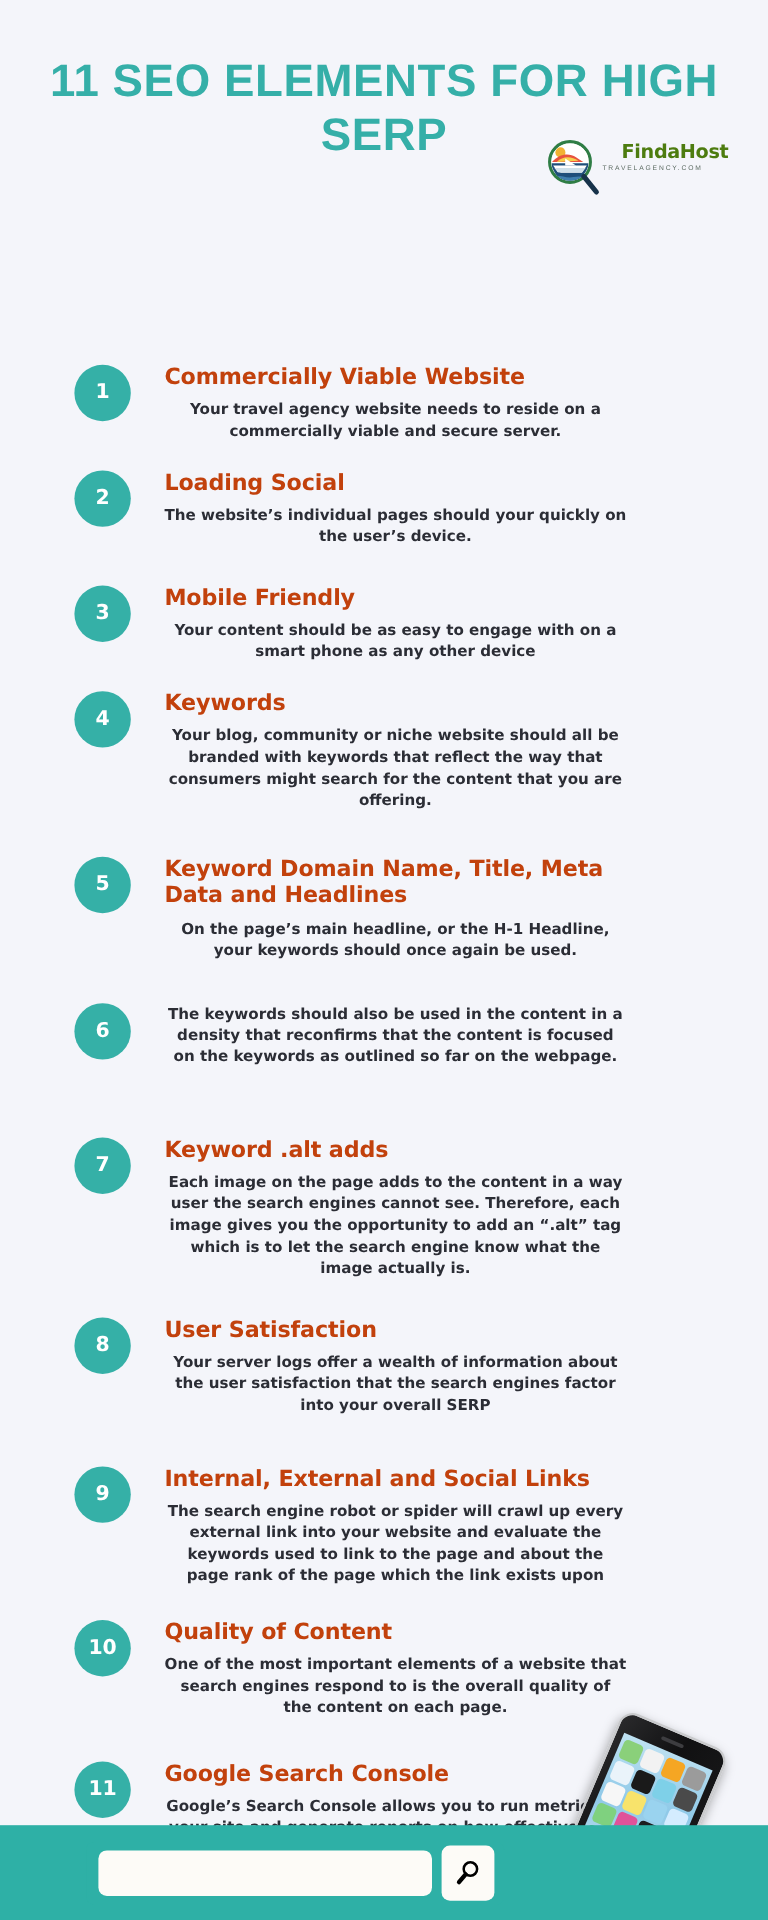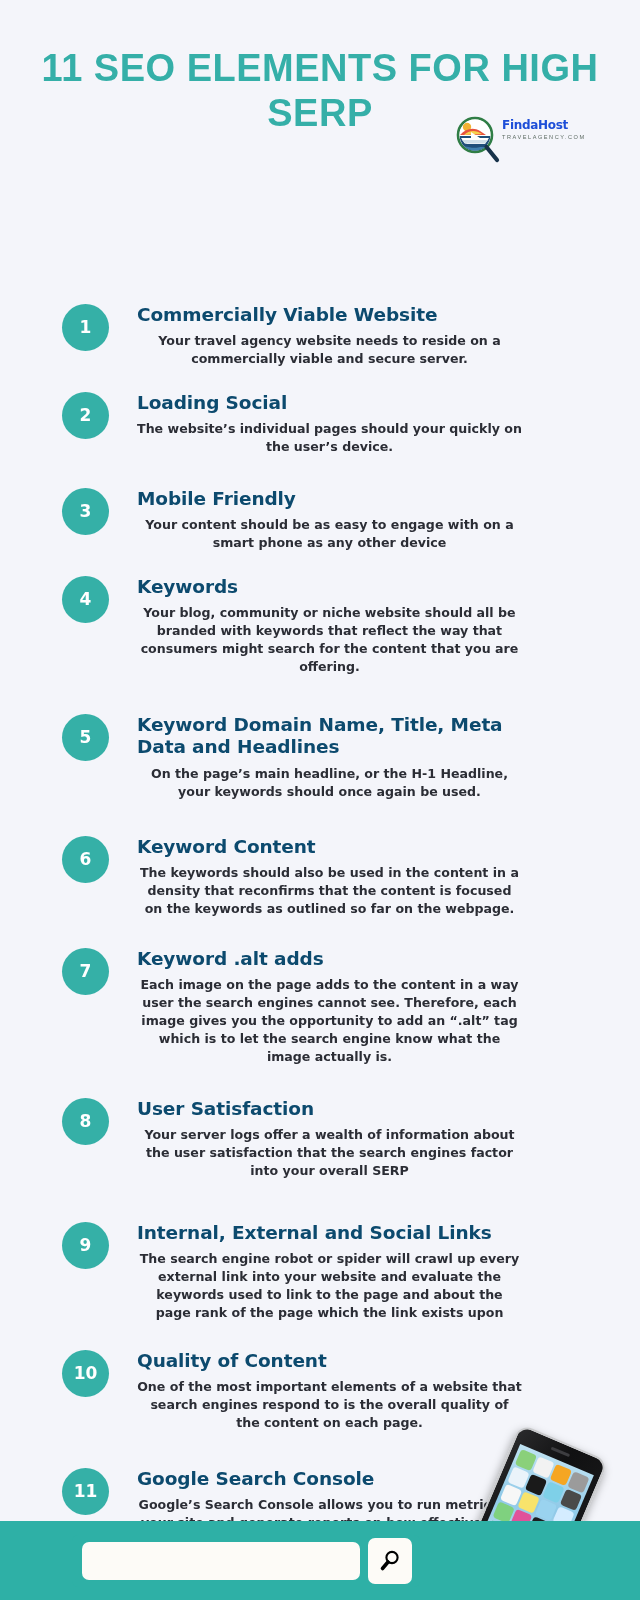--- a/index.html
+++ b/index.html
@@ -54,26 +54,27 @@
     width: 44px;
     height: 48px;
   }
   .logo-text {
     position: absolute;
     left: 46px;
     top: 5px;
     width: 104px;
   }
   .logo-name {
-    font-size: 12px;
+    font-size: 16px;
     font-weight: bold;
-    color: #1d4ed8;
+    color: #4d7c0f;
     letter-spacing: -0.3px;
     line-height: 1;
     font-family: "DejaVu Sans", sans-serif;
+    margin-left: 16px;
   }
   .logo-sub {
     font-size: 5.6px;
     letter-spacing: 1.55px;
     color: #5d6b63;
     margin-top: 3px;
     font-family: "Liberation Sans", sans-serif;
   }
 
   
@@ -106,21 +107,21 @@
   }
   .item-body {
     position: absolute;
     left: 137px;
     top: 0;
     width: 385px;
   }
   .item-title {
     font-size: 18.5px;
     font-weight: bold;
-    color: #0c4a6e;
+    color: #c2410c;
     line-height: 1.22;
     letter-spacing: -0.1px;
     margin: 0 0 6px 0;
     font-family: "DejaVu Sans", sans-serif;
   }
   .item-desc {
     font-size: 12.6px;
     font-weight: bold;
     color: #2b2d35;
     line-height: 1.42;
@@ -309,21 +310,20 @@
       <li class="item" style="top: 578px;">
         <div class="badge">5</div>
         <div class="item-body">
           <h2 class="item-title">Keyword Domain Name, Title, Meta Data and Headlines</h2>
           <p class="item-desc">On the page’s main headline, or the H-1 Headline, your keywords should once again be used.</p>
         </div>
       </li>
       <li class="item" style="top: 700px;">
         <div class="badge">6</div>
         <div class="item-body">
-          <h2 class="item-title">Keyword Content</h2>
           <p class="item-desc">The keywords should also be used in the content in a density that reconfirms that the content is focused on the keywords as outlined so far on the webpage.</p>
         </div>
       </li>
       <li class="item" style="top: 812px;">
         <div class="badge">7</div>
         <div class="item-body">
           <h2 class="item-title">Keyword .alt adds</h2>
           <p class="item-desc">Each image on the page adds to the content in a way user the search engines cannot see. Therefore, each image gives you the opportunity to add an “.alt” tag which is to let the search engine know what the image actually is.</p>
         </div>
       </li>

